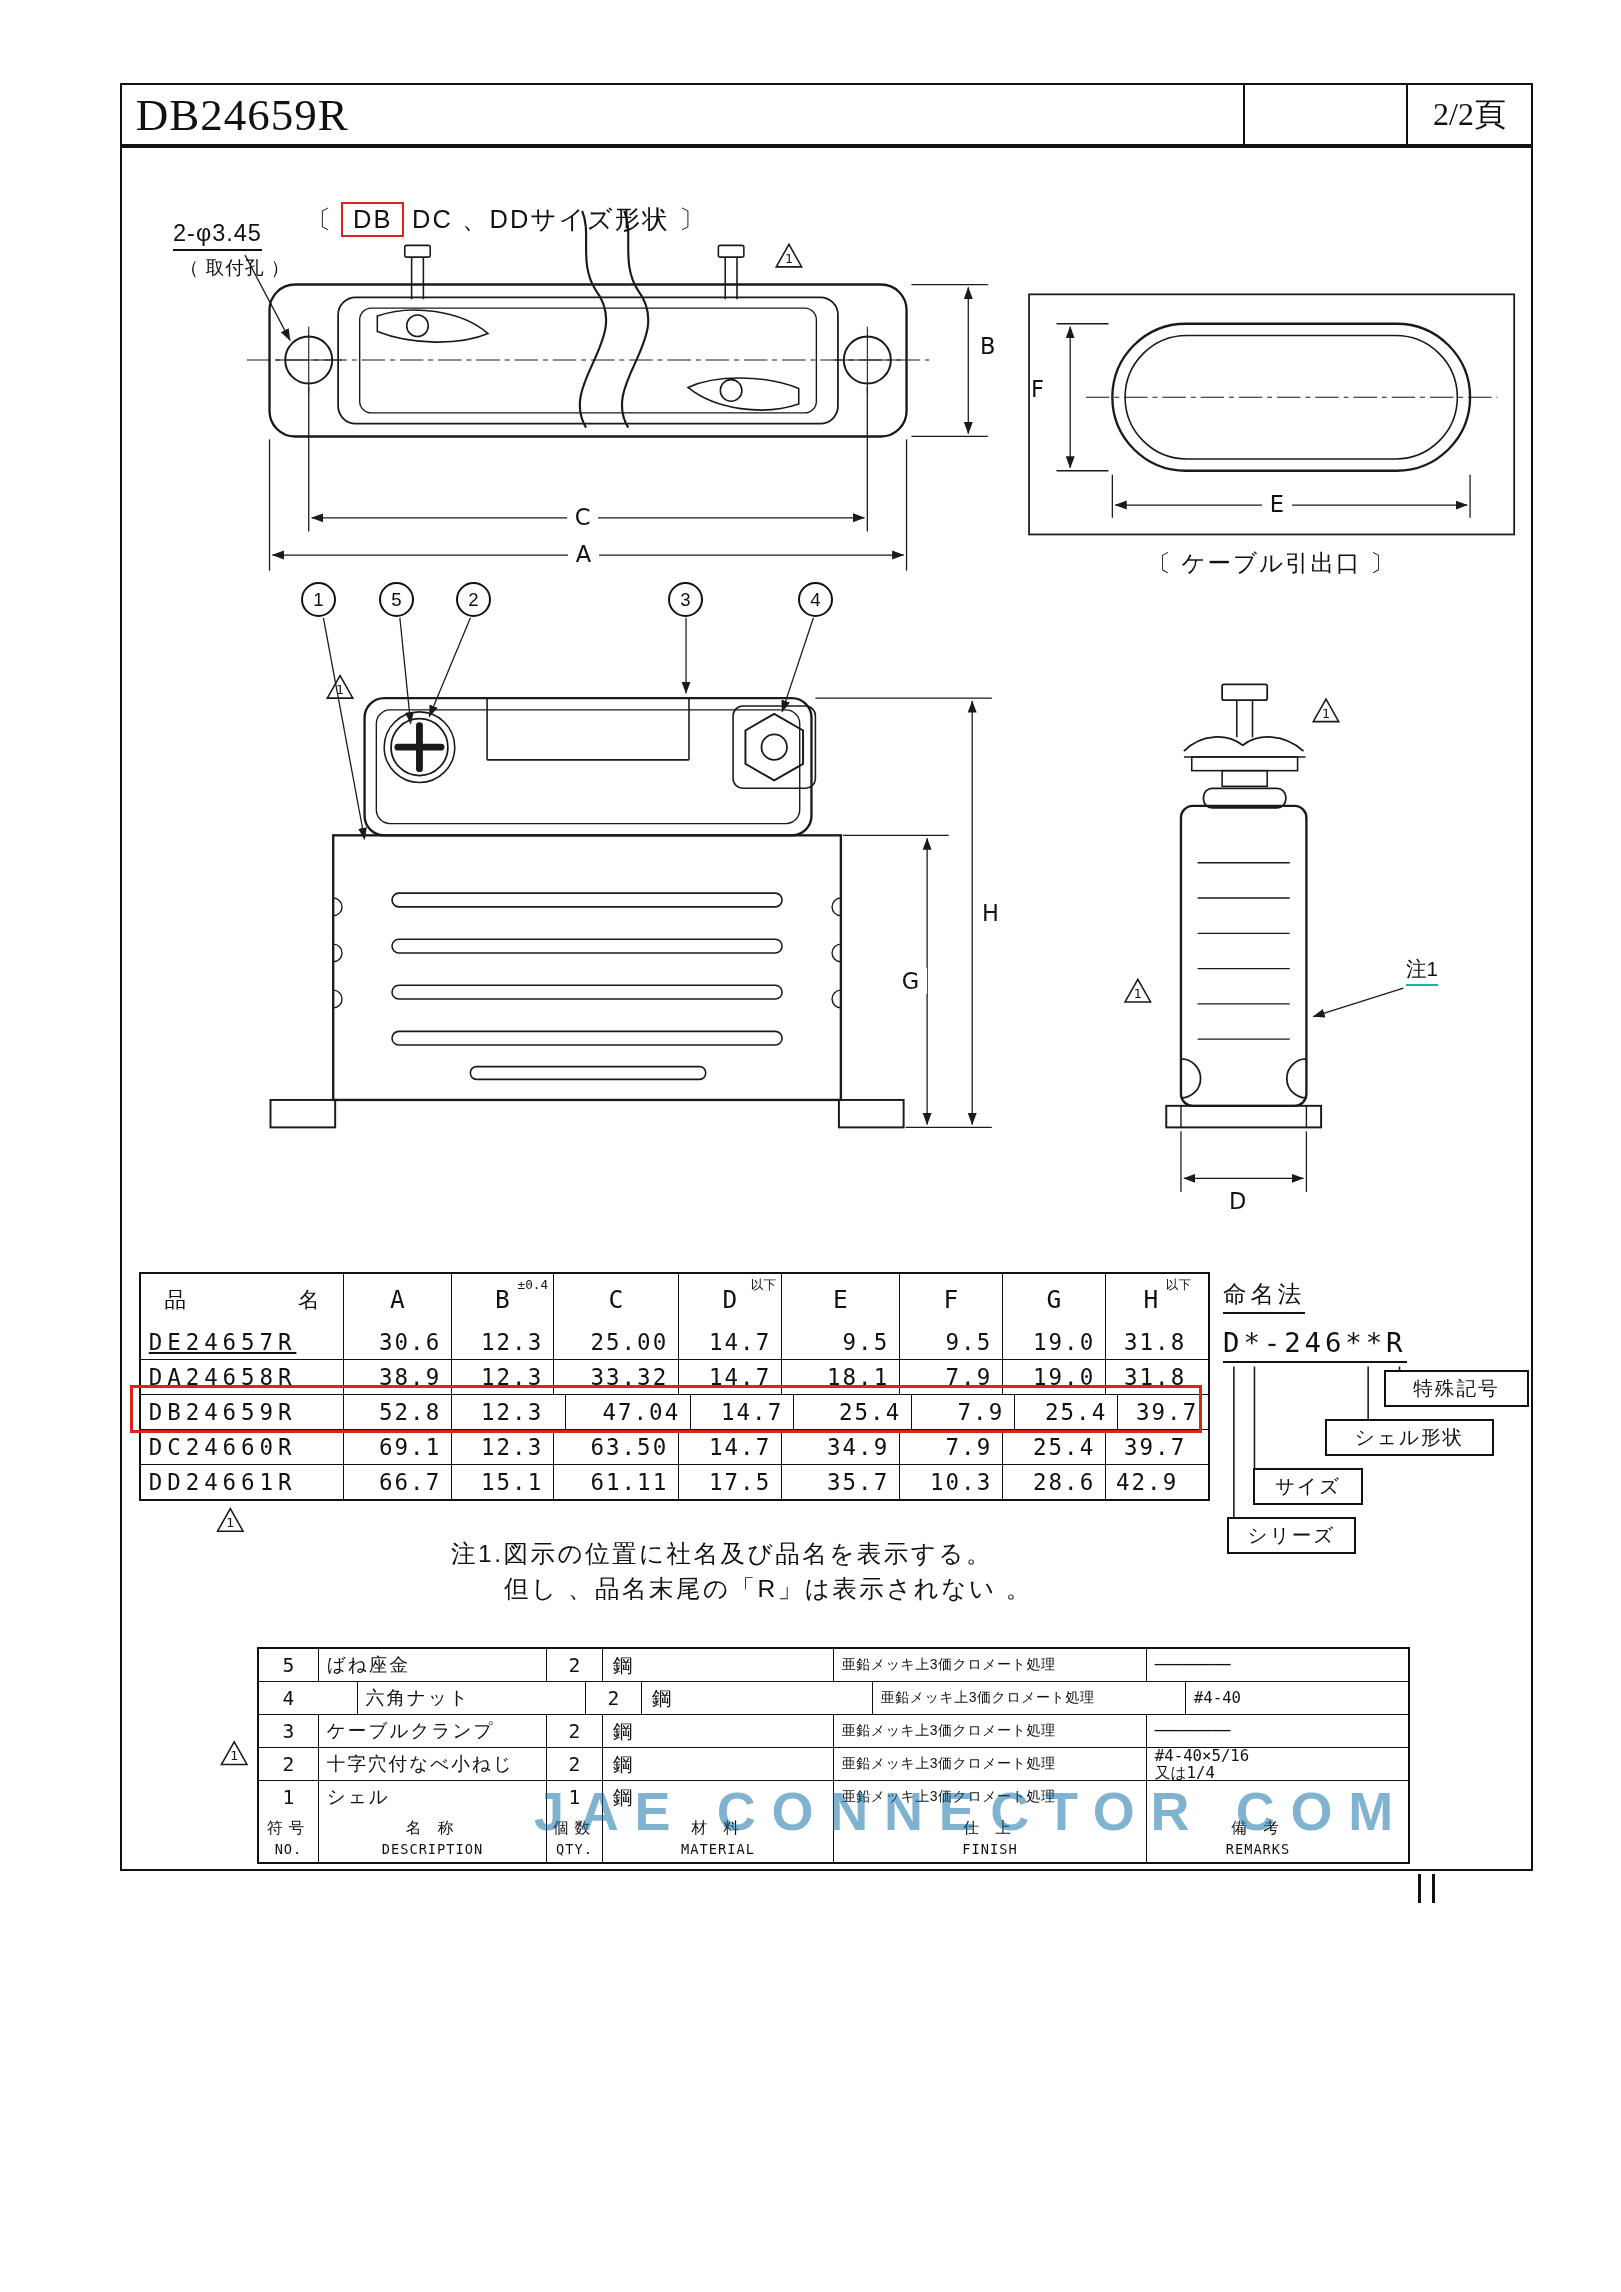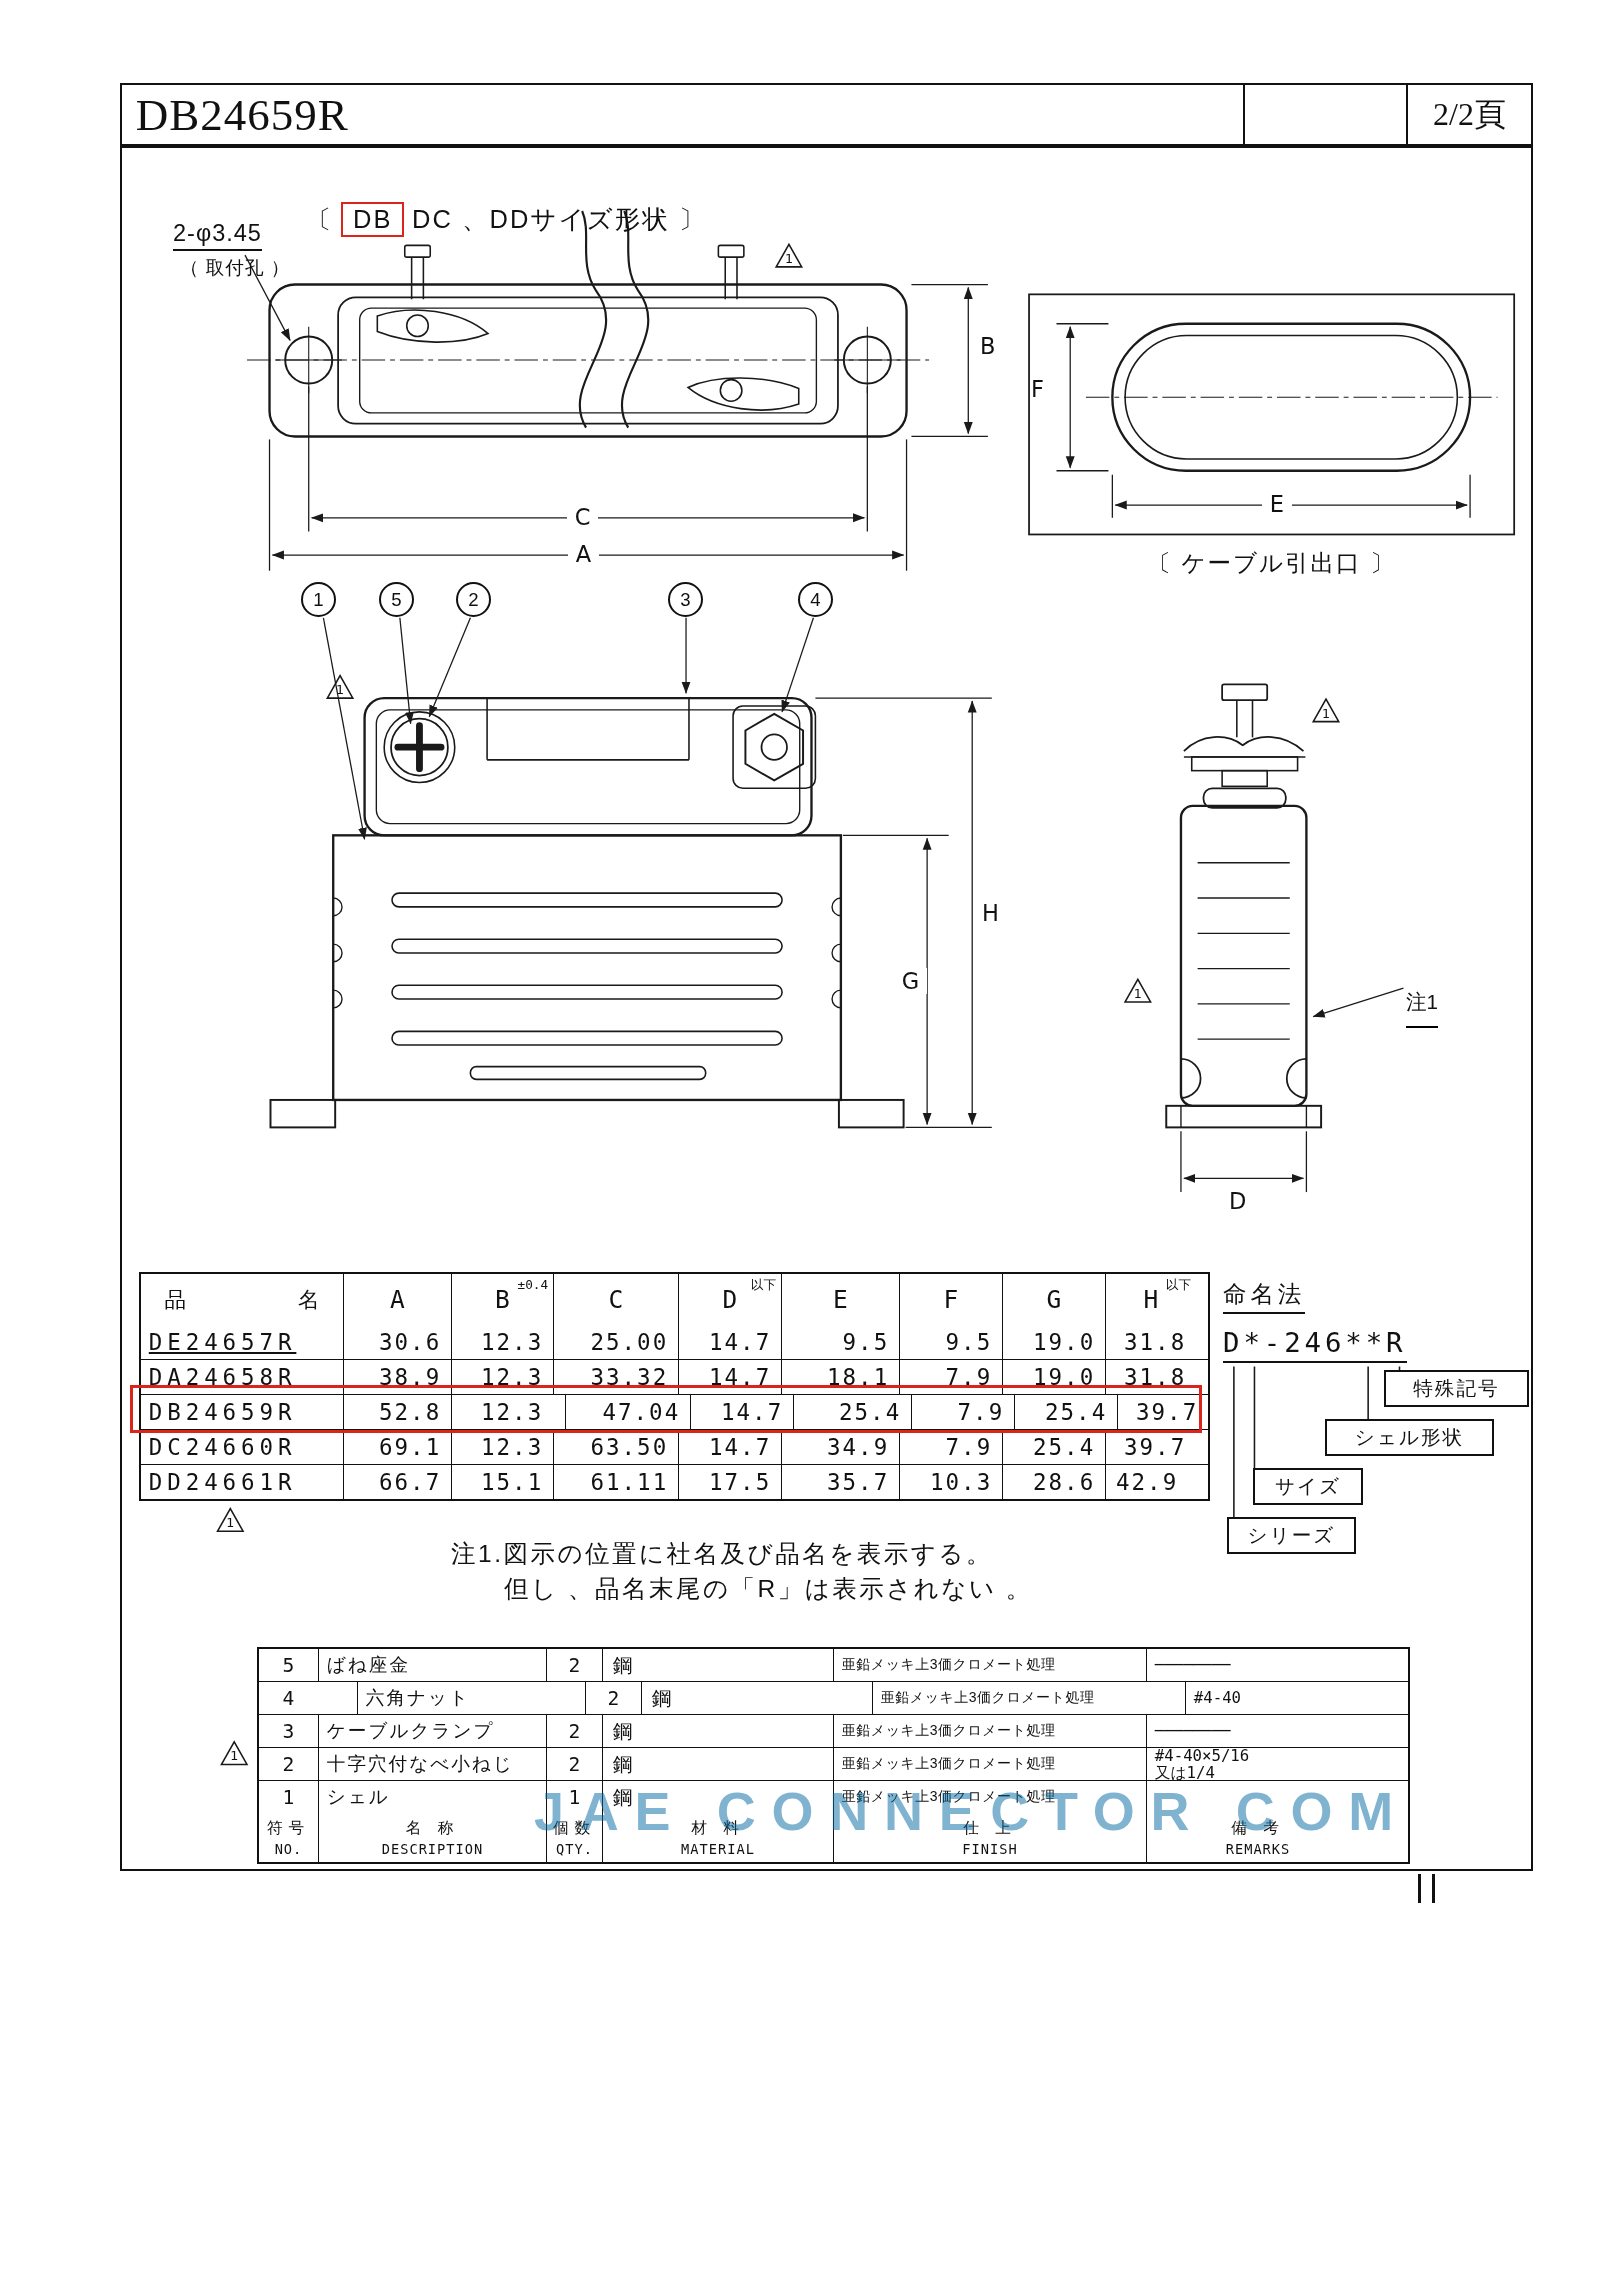--- a/index.html
+++ b/index.html
@@ -33,22 +33,22 @@
   .dim-label{position:absolute;font-size:22.5px;font-family:"DejaVu Sans",sans-serif;z-index:2;}
   .wbg{background:#fff;padding:0 7.8px;}
 
   .balloon{position:absolute;width:35px;height:35px;border:2.2px solid #111;border-radius:50%;
            display:flex;align-items:center;justify-content:center;font-size:18.6px;
            background:#fff;box-sizing:border-box;z-index:2;}
 
   .cable-caption{position:absolute;left:1029px;top:547px;width:485px;text-align:center;
                  font-size:23.5px;letter-spacing:2px;z-index:2;}
 
-  .note-ref{position:absolute;left:1406px;top:988px;font-size:20.6px;
-            border-bottom:2px solid #000000;padding-bottom:10px;z-index:2;}
+  .note-ref{position:absolute;left:1406px;top:955px;font-size:20.6px;
+            border-bottom:2px solid #14b8a6;padding-bottom:1px;z-index:2;}
 
   
   .dim-table{position:absolute;left:139px;top:1272px;border:2.5px solid #111;
              display:inline-flex;flex-direction:column;background:#fff;z-index:2;}
   .dt-row{display:flex;height:34px;}
   .dt-row.dt-header{height:51px;}
   .dt-row + .dt-row{border-top:1.7px solid #111;}
   .dt-cell{box-sizing:border-box;height:100%;display:flex;align-items:center;
            font-family:"DejaVu Sans Mono",monospace;font-size:22.5px;}
   .dt-cell + .dt-cell{border-left:1.7px solid #111;}

